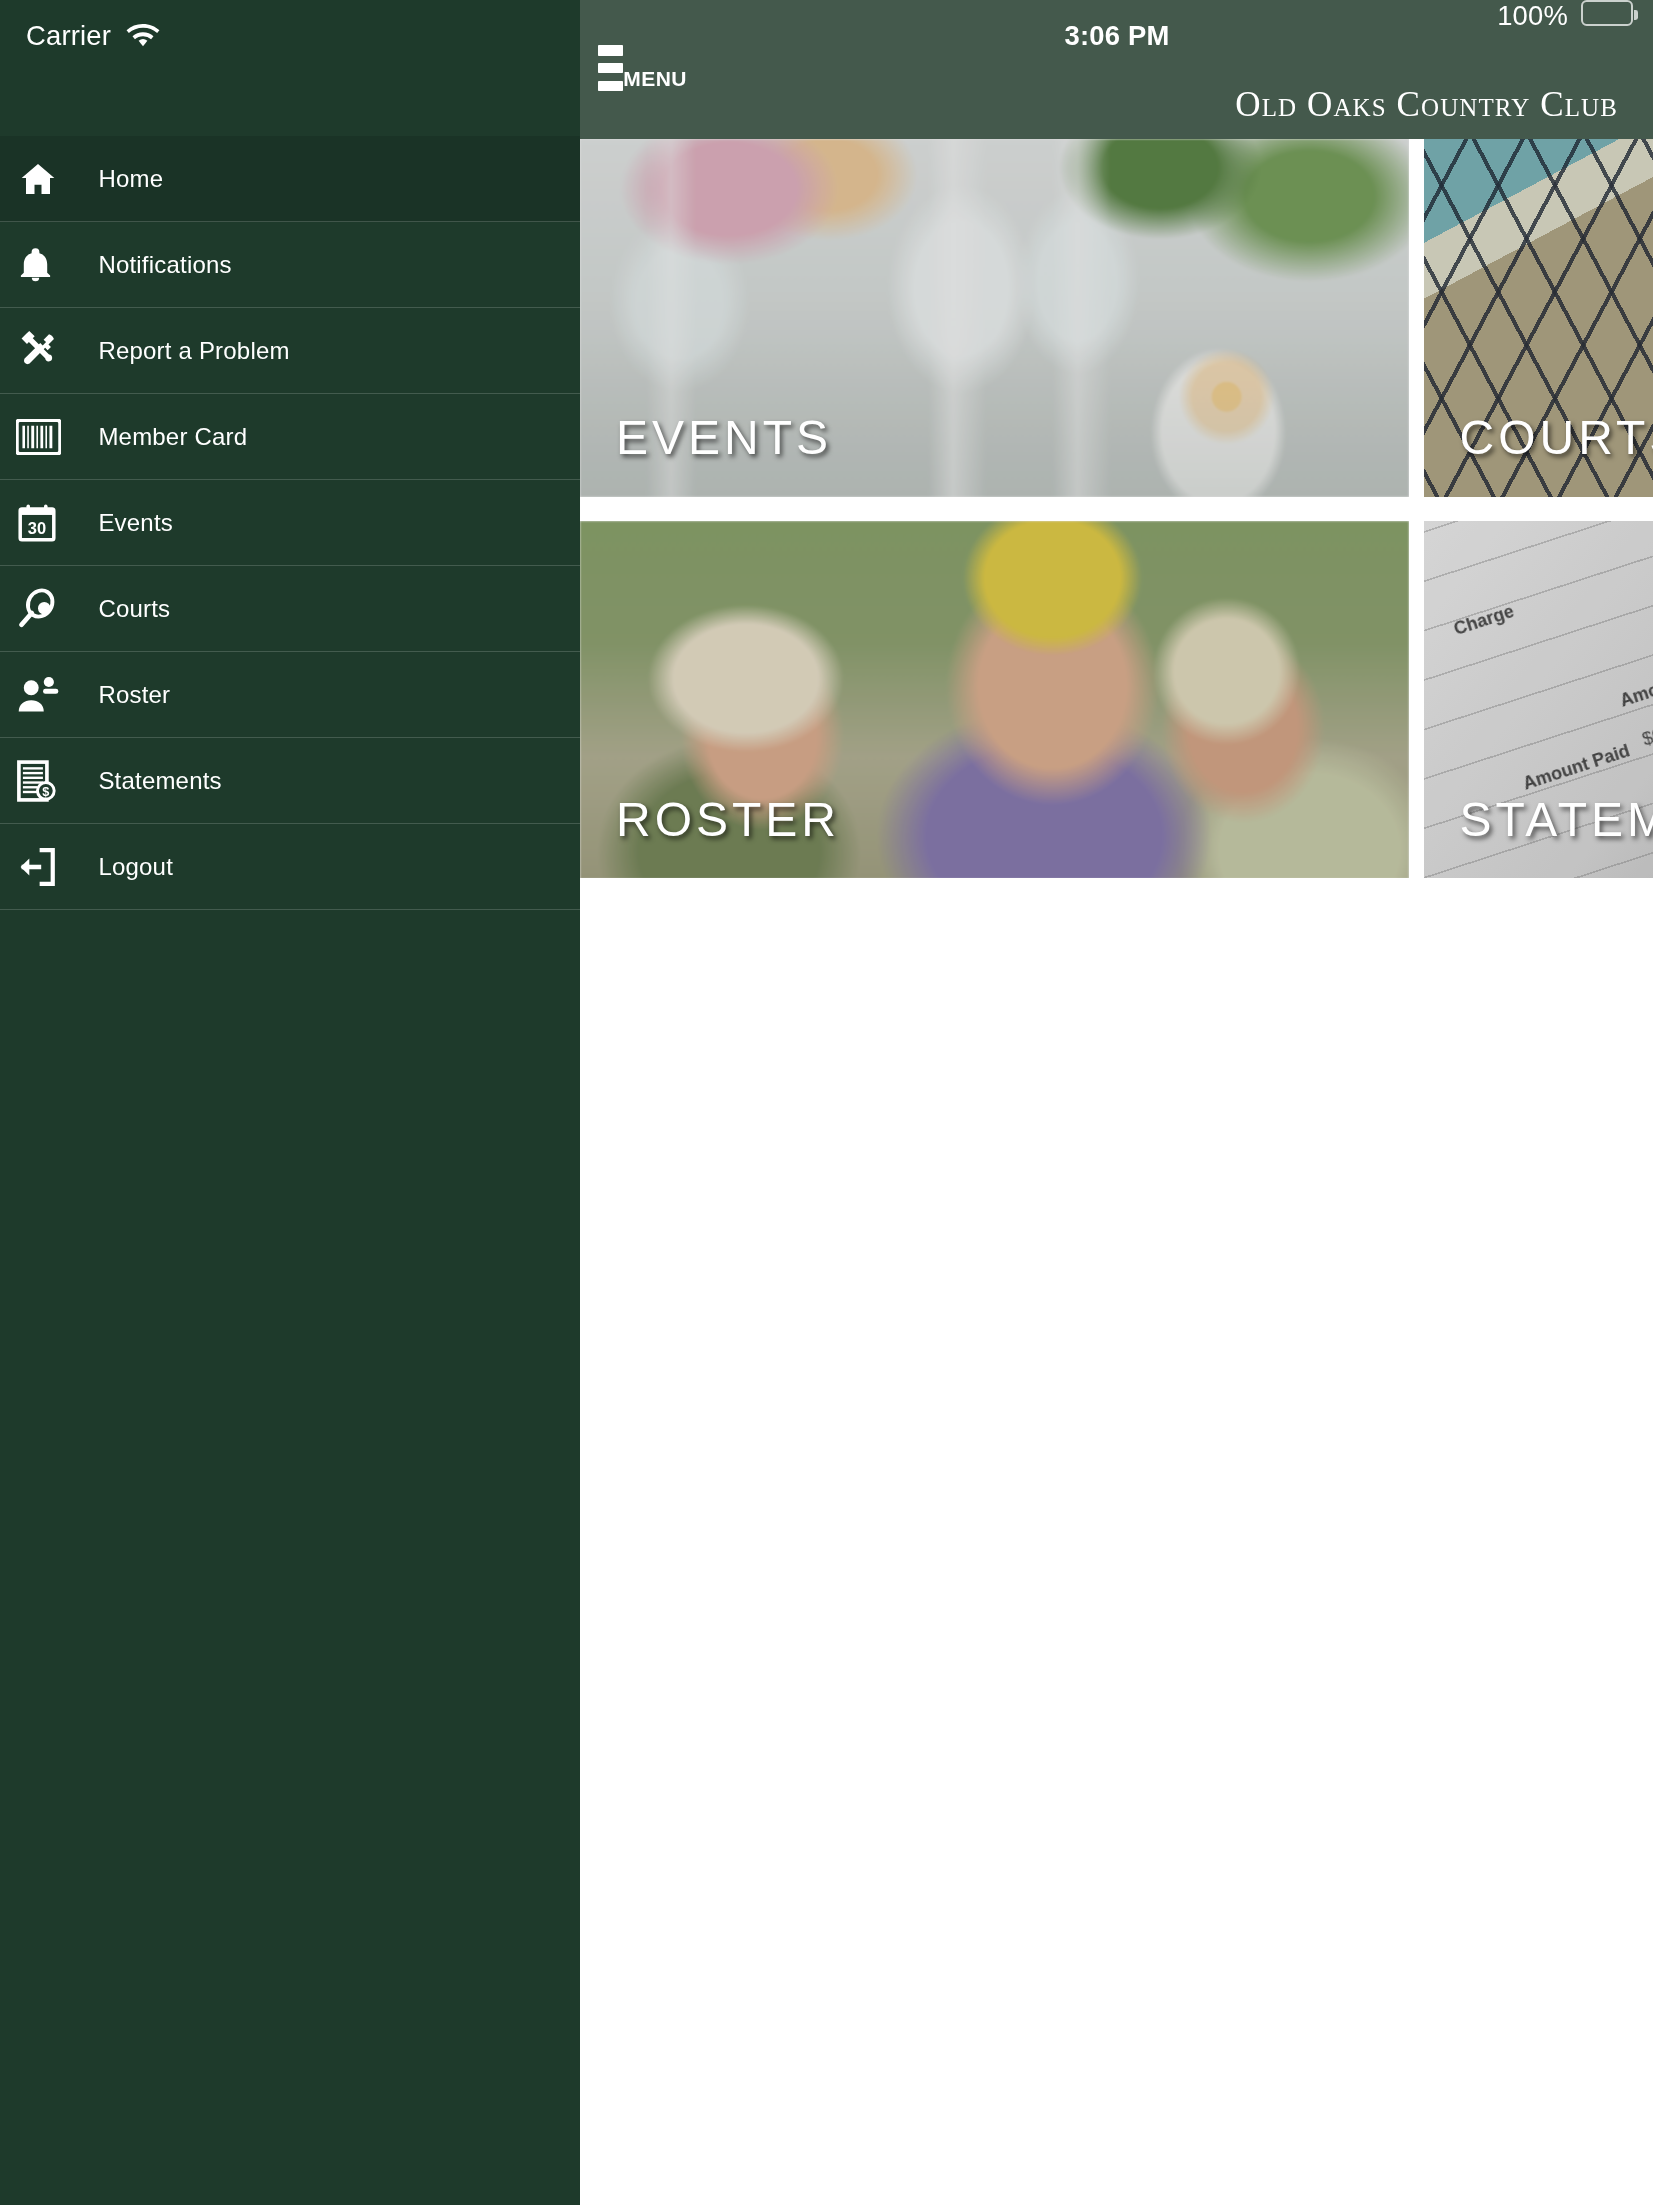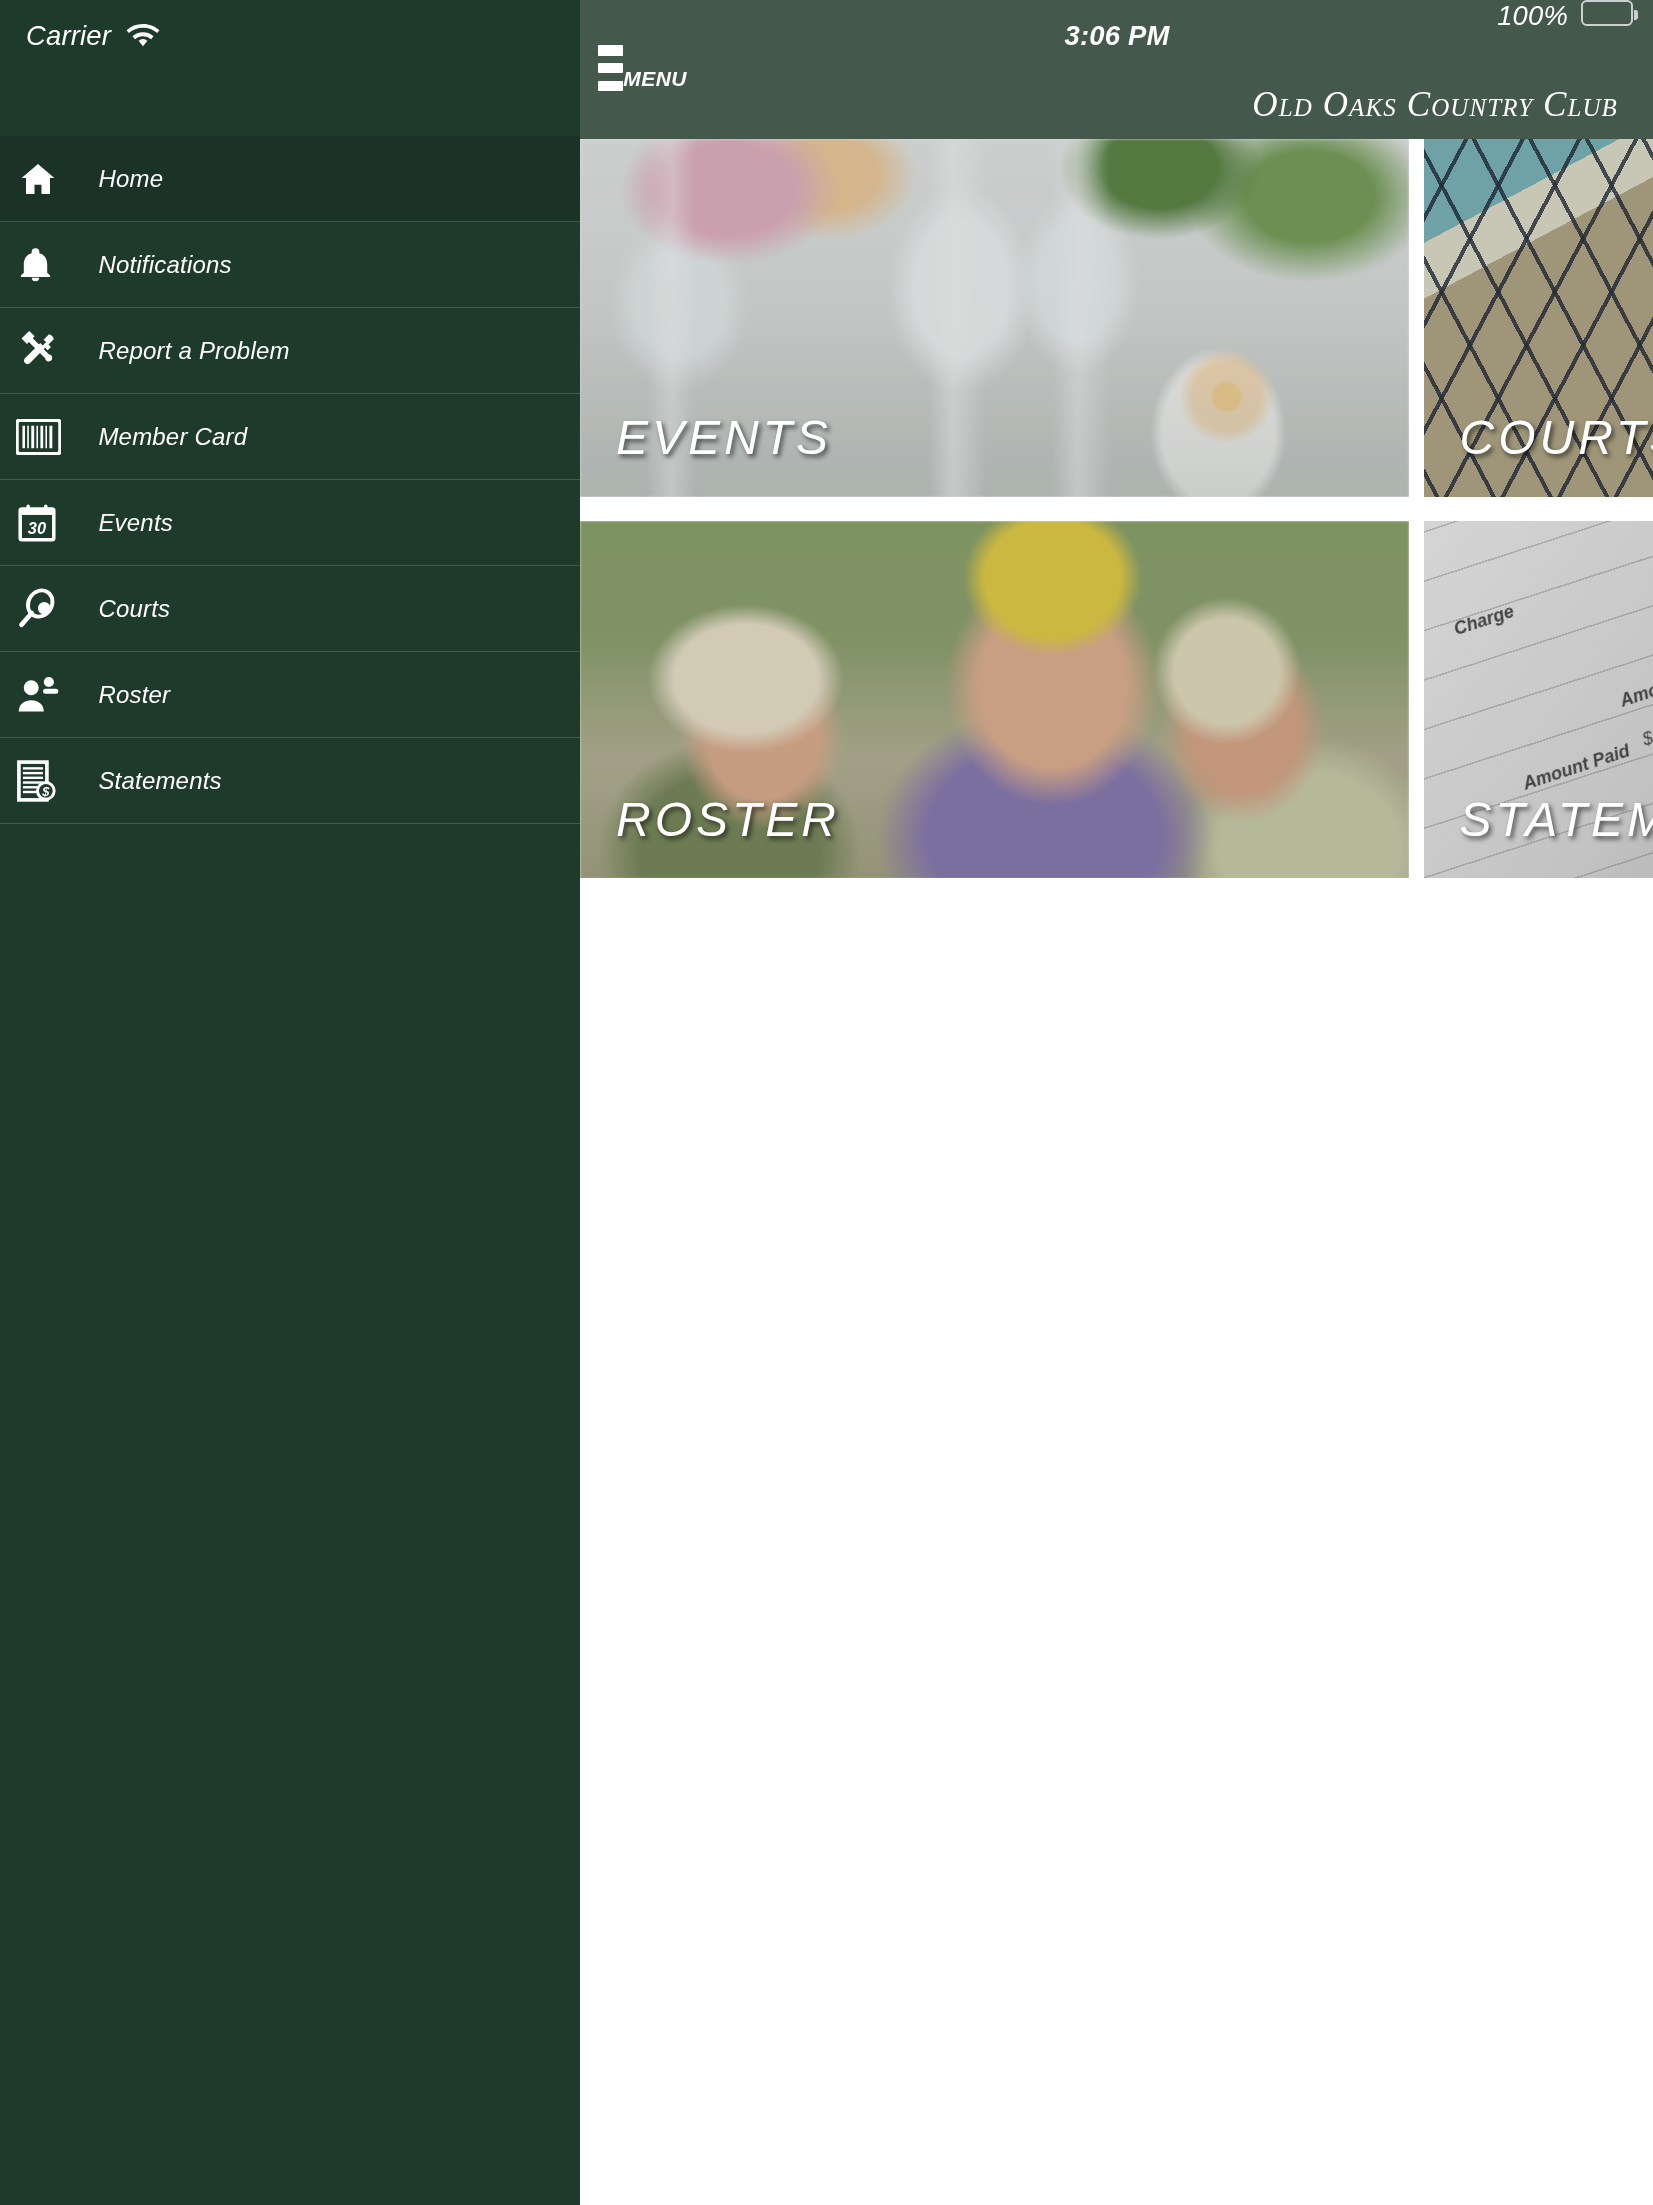--- a/index.html
+++ b/index.html
@@ -1,19 +1,19 @@
 <!DOCTYPE html>
 <html style="font-size:13px"><head>
 <meta charset="utf-8">
 <style>
   * { margin:0; padding:0; box-sizing:border-box; }
   html,body { width:1653px; height:2205px; background:#ffffff;
     font-family:"Liberation Sans", sans-serif; overflow:hidden; }
 
-  .app { position:relative; width:1653px; height:2205px; background:#ef4444;font-style:italic; }
+  .app { position:relative; width:1653px; height:2205px; background:#ef4444; }
 
   
   .sidebar { position:absolute; left:0; top:0; width:580px; height:2205px;
     background:#1e3a2b; z-index:5; }
   .sidebar-statusbar { height:71px; display:flex; align-items:center;
     padding-left:26px; gap:14.5px; }
   .carrier-text { color:#ffffff; font-size:27.4px; letter-spacing:0.2px; }
   .wifi-icon { width:34px; height:26px; display:block; }
 
   .nav-list { margin-top:65px; }
@@ -245,20 +245,30 @@
               <rect x="3.8" y="14.8" width="8" height="1.3"></rect>
                 <rect x="3.8" y="17.4" width="8" height="1.3"></rect>
             </g>
             <circle cx="16.4" cy="17.4" r="4.6" fill="#1e3a2b" stroke="#fff" stroke-width="1.6"></circle>
             <text x="16.4" y="20.2" font-family="Liberation Sans, sans-serif" font-size="7" font-weight="700" fill="#fff" text-anchor="middle">$</text>
           </svg>
         </span>
         <span class="nav-label">Statements</span>
       </div>
 
+      <div class="nav-item">
+        <span class="nav-ico">
+          <svg width="42" height="40" viewBox="0 0 24 22">
+            <path d="M13.5 1.4H21v19.2h-7.5" fill="none" stroke="#fff" stroke-width="2.4"></path>
+            <path d="M14.4 11H3.2" stroke="#fff" stroke-width="2.6"></path>
+            <path d="M7.6 6.2L2.6 11l5 4.8z" fill="#fff"></path>
+          </svg>
+        </span>
+        <span class="nav-label">Logout</span>
+      </div>
 
     </div>
   </div>
 
   <div class="main">
 
     <div class="main-statusbar">
       <div class="clock">3:06 PM</div>
       <div class="battery-wrap">
         <span class="battery-pct">100%</span>

